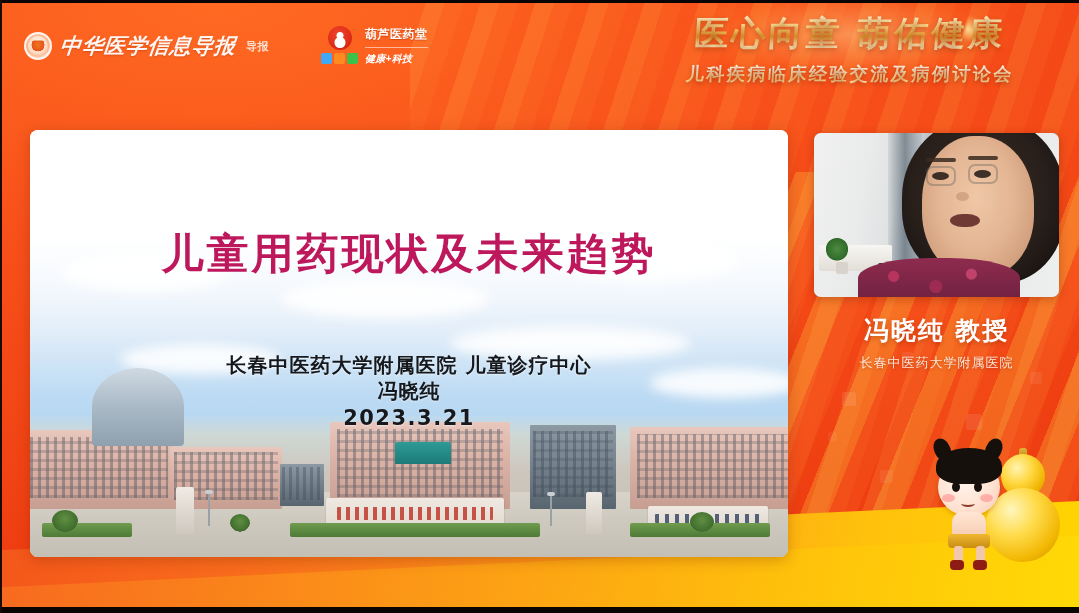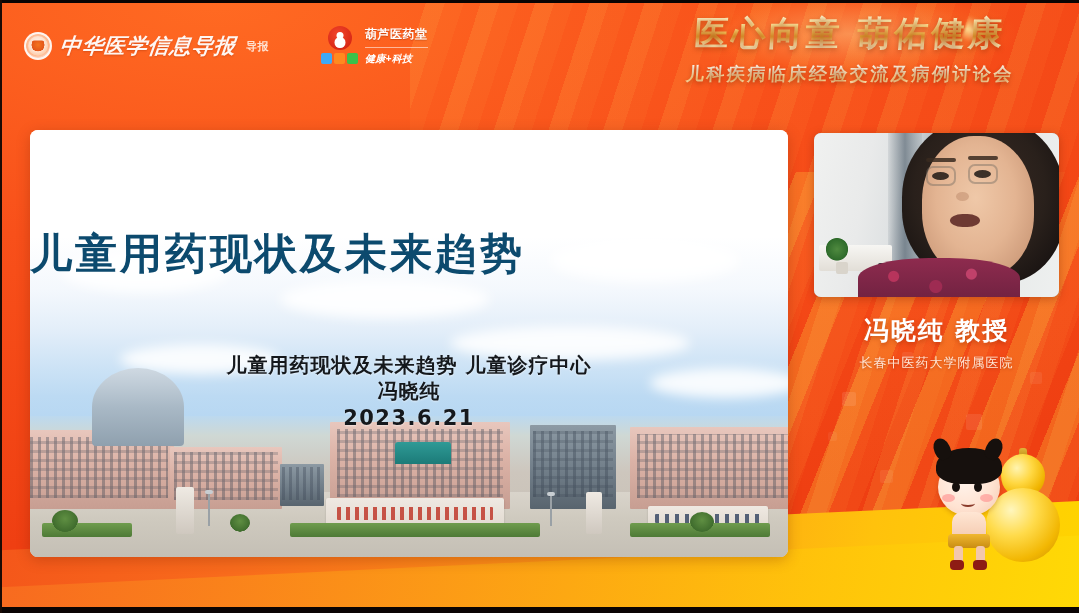--- a/index.html
+++ b/index.html
@@ -291,26 +291,26 @@
     background:#9aa1a6;
   }
   .lamp::after{
     content:""; position:absolute; top:-4px; left:-3px;
     width:8px; height:4px; border-radius:3px; background:#c8ced2;
   }
 
   
   .slide-title {
     position: absolute; left: 0; right: 0; top: 96px;
-    text-align: left;
+    text-align: center;
     font-family: "DejaVu Sans", "Liberation Sans", sans-serif;
     font-weight: 900;
     font-size: 42px;
     letter-spacing: 3px;
-    color: #0c4a6e;
+    color: #be185d;
     z-index: 6;
     white-space: nowrap;
   }
   .slide-lines {
     position:absolute; left:0; right:0; top: 222px;
     text-align:center; z-index: 6;
   }
   .slide-lines div {
     font-family: "DejaVu Sans", "Liberation Sans", sans-serif;
     font-weight: 800;
@@ -577,23 +577,23 @@
 
       <div class="lamp" style="left:178px; height:32px;"></div>
       <div class="lamp" style="left:520px; height:30px;"></div>
     </div>
 
     <div class="dome" style="left:62px; bottom:26%; width:92px; height:78px;"></div>
 
     <div class="slide-title">儿童用药现状及未来趋势</div>
 
     <div class="slide-lines">
-      <div class="l1">儿童用药现状及未来趋势 儿童诊疗中心</div>
+      <div class="l1">长春中医药大学附属医院 儿童诊疗中心</div>
       <div class="l3">冯晓纯</div>
-      <div class="l4">2023.6.21</div>
+      <div class="l4">2023.3.21</div>
     </div>
   </div>
 
   <div class="webcam">
     <div class="wc-wall"></div>
     <div class="wc-curtain"></div>
     <div class="wc-shelf"></div>
     <div class="wc-plant"></div>
     <div class="wc-pot"></div>
     <div class="wc-box"></div>

